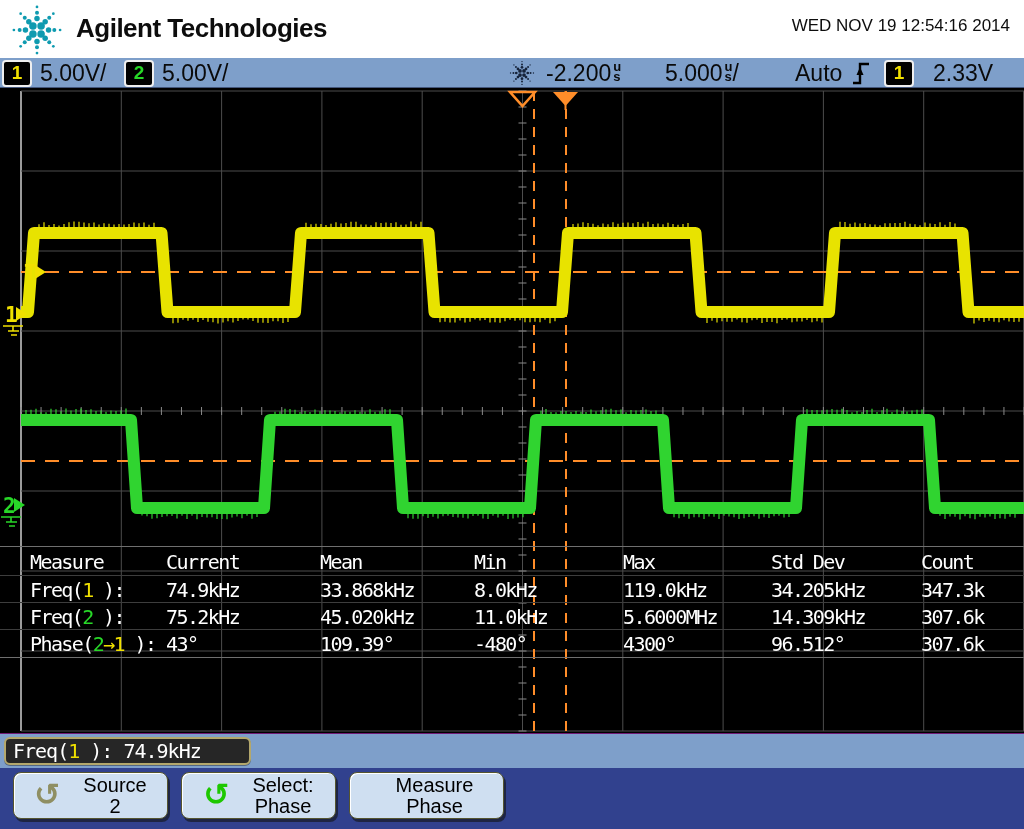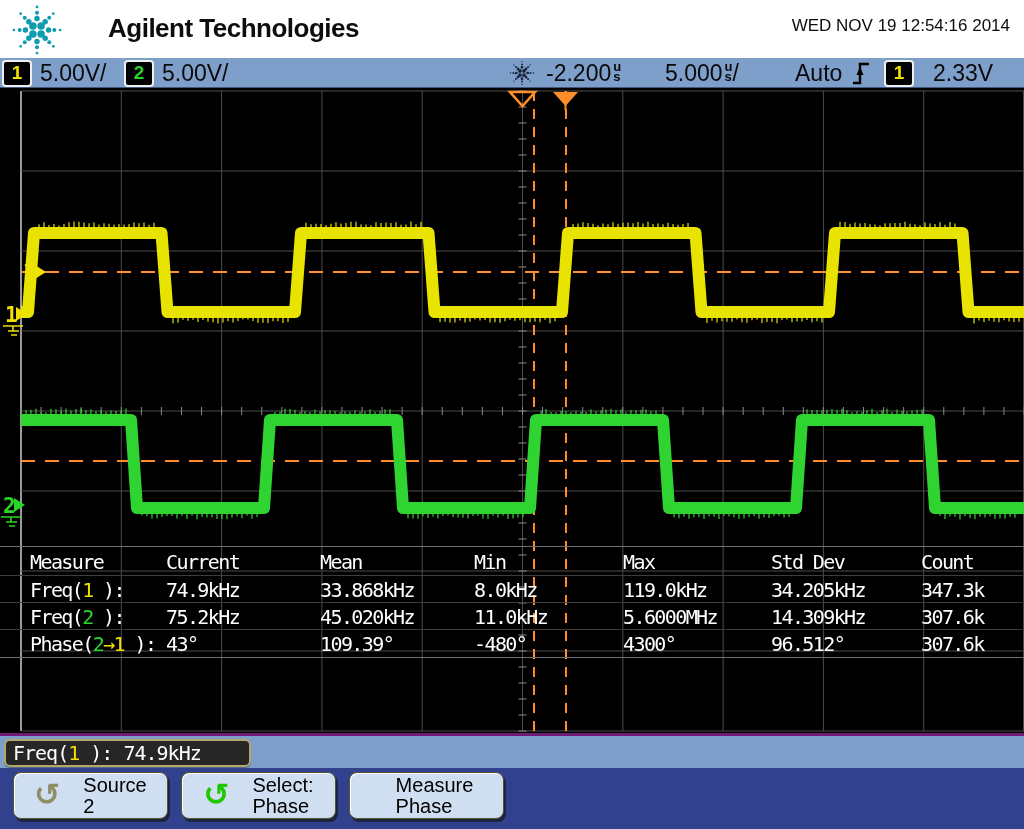--- a/index.html
+++ b/index.html
@@ -1,44 +1,44 @@
 <!DOCTYPE html>
 <html><head>
 <meta charset="utf-8">
 <style>
   html,body{margin:0;padding:0;background:#000;}
   body{width:1024px;height:829px;position:relative;font-family:"Liberation Sans",sans-serif;overflow:hidden;}
   
   .header{position:absolute;left:0;top:0;width:1024px;height:58px;background:#ffffff;}
-  .brand{position:absolute;left:76px;top:13px;font-size:26px;font-weight:bold;color:#0d0d0d;letter-spacing:-0.5px;margin-left:32px;}
+  .brand{position:absolute;left:76px;top:13px;font-size:26px;font-weight:bold;color:#0d0d0d;letter-spacing:-0.5px;}
   .datetime{position:absolute;right:14px;top:16px;font-size:17px;color:#0d0d0d;}
   #logo{position:absolute;left:6px;top:2px;}
   
   .statusbar{position:absolute;left:0;top:58px;width:1024px;height:30px;background:#7e9fca;border-bottom:1px solid #44577c;box-sizing:border-box;font-size:23px;color:#0a0a0a;}
   .chbadge{position:absolute;top:2px;width:26px;height:23px;background:#000;border:2px solid #efefef;border-radius:4px;text-align:center;font-size:19px;font-weight:bold;line-height:22px;}
   .sb-text{position:absolute;top:2px;}
   .sb-time{position:absolute;top:2px;display:flex;align-items:flex-start;}
   .ustack{display:inline-flex;flex-direction:column;font-size:13px;line-height:10px;font-weight:bold;margin:2px 0 0 2px;}
   .trigbadge{position:absolute;top:2px;left:884px;width:26px;height:23px;background:#000;border:2px solid #efefef;border-radius:4px;text-align:center;font-size:19px;font-weight:bold;line-height:22px;}
   #edge-icon{position:absolute;left:851px;top:2px;}
   #delay-knob{position:absolute;left:507px;top:1px;}
   
   .scope{position:absolute;left:0;top:88px;width:1024px;height:645px;background:#000;}
   .scope svg{position:absolute;left:0;top:0;}
   
   .mtable{position:absolute;left:0;top:458px;width:1024px;height:110px;border-top:1px solid #6f6f6f;border-bottom:1px solid #6f6f6f;box-sizing:content-box;font-family:"DejaVu Sans Mono",monospace;font-size:20px;letter-spacing:-1.6px;color:#fff;}
   .mtable .cell{position:absolute;white-space:pre;}
   .rowline{position:absolute;left:0;width:1024px;height:1px;background:#3d3d3d;}
   
-  .badgebar{position:absolute;left:0;top:733px;width:1024px;height:35px;background:#7e9fca;border-top:3px solid #701a75;box-sizing:border-box;}
+  .badgebar{position:absolute;left:0;top:733px;width:1024px;height:35px;background:#7e9fca;border-top:1px solid #701a75;box-sizing:border-box;}
   .mbadge{position:absolute;top:3px;height:28px;background:#262626;border:2px solid #b3a76c;border-radius:6px;box-sizing:border-box;color:#fff;font-family:"DejaVu Sans Mono",monospace;font-size:20px;letter-spacing:-1px;line-height:24px;padding:0 7px;white-space:pre;box-shadow:0 1px 0 rgba(0,0,0,.35);}
   
   .softkeys{position:absolute;left:0;top:768px;width:1024px;height:61px;background:#31418e;}
   .softkey{position:absolute;top:4px;width:155px;height:47px;background:#cfdff1;border:1px solid #55552f;border-radius:8px;box-sizing:border-box;box-shadow:inset 1px 1px 0 #ffffff,2px 3px 0 rgba(15,15,5,.55);display:flex;align-items:center;justify-content:center;cursor:pointer;}
-  .sk-col{display:flex;flex-direction:column;align-items:flex-start;margin-left:16px;}
+  .sk-col{display:flex;flex-direction:column;align-items:center;margin-left:16px;}
   .sk-line{font-size:20px;line-height:21px;color:#000;text-align:center;white-space:pre;}
   .knob{font-family:"DejaVu Sans",sans-serif;font-size:31px;font-weight:bold;line-height:26px;margin-right:7px;margin-top:-4px;}
   .dnarrow{position:relative;width:46px;height:17px;margin-top:1px;}
   .dnarrow i{position:absolute;left:15px;top:0;width:16px;height:8px;background:#000;}
   .dnarrow b{position:absolute;left:1px;top:7px;width:0;height:0;border-left:22px solid transparent;border-right:22px solid transparent;border-top:10px solid #000;}
 </style>
 </head>
 <body>
 
 <div class="header">

